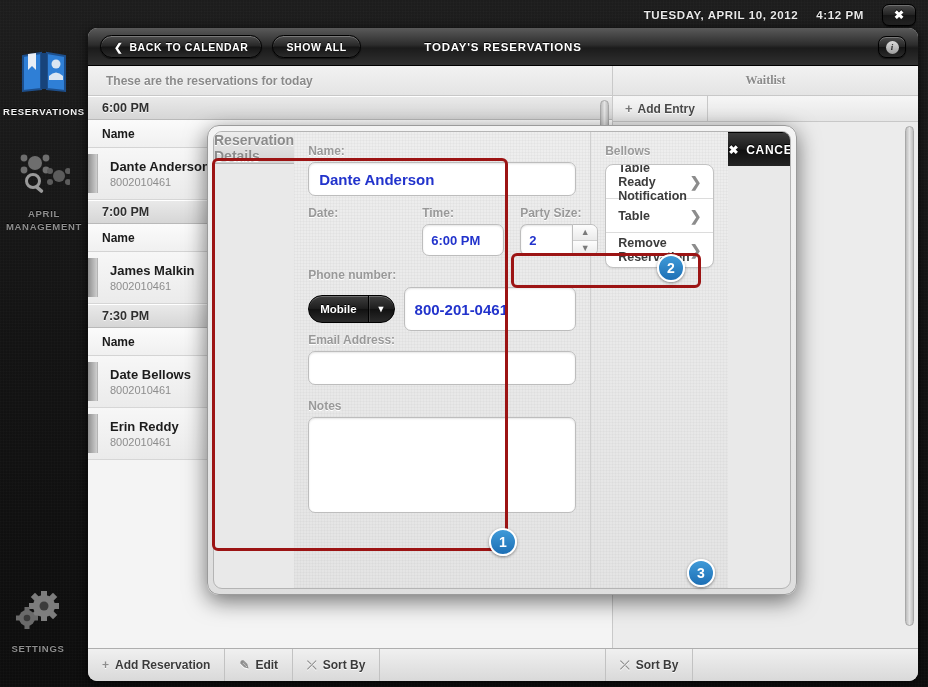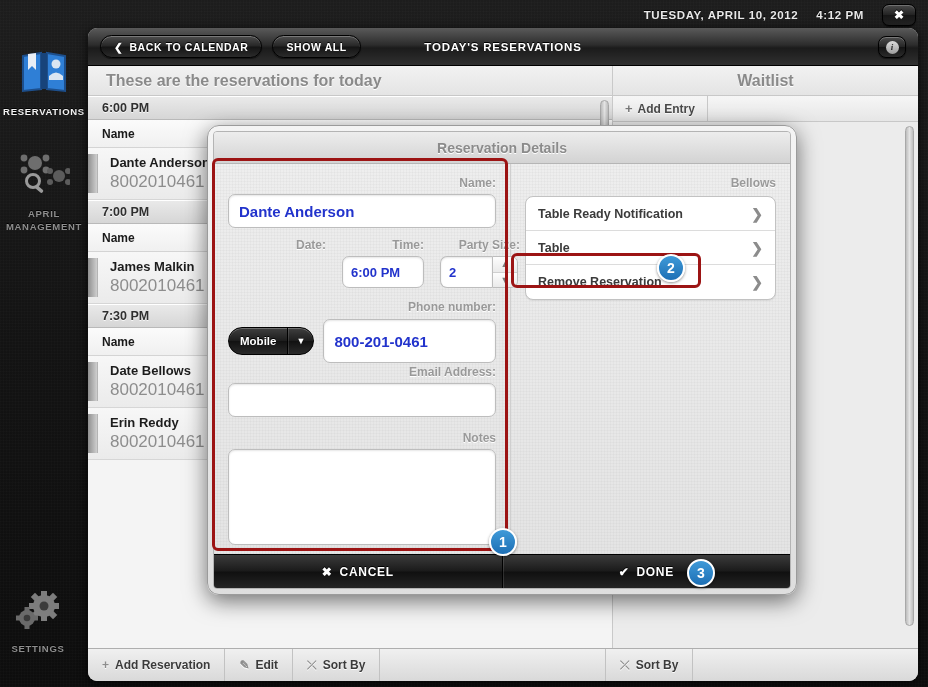--- a/index.html
+++ b/index.html
@@ -103,24 +103,24 @@
 
   
   #win-body{ flex:1; display:flex; background:#ececec; position:relative; }
   #col-left{ width:525px; display:flex; flex-direction:column; border-right:1px solid #c9c9c9; }
   #col-right{ flex:1; display:flex; flex-direction:column; }
 
   .col-head{
     height:30px; flex:0 0 30px; display:flex; align-items:center;
     background:linear-gradient(180deg,#f2f2f2,#e4e4e4);
     border-bottom:1px solid #c8c8c8;
-    color:#8a8a8a; font-size:16px; font-weight:bold; text-shadow:0 1px 0 #fff;
+    color:#8a8a8a; font-size:12px; font-weight:bold; text-shadow:0 1px 0 #fff;
   }
   #left-col-head{ padding-left:18px; }
-  #right-col-head{ justify-content:center; }
+  #right-col-head{ justify-content:center;font-family:Liberation Serif, serif; }
 
   .col-scroll{ flex:1; overflow:hidden; position:relative; background:#f4f4f4; }
 
   
   .time-head{
     height:24px; display:flex; align-items:center; padding-left:14px;
     background:linear-gradient(180deg,#e9e9e9,#d6d6d6);
     border-top:1px solid #fff; border-bottom:1px solid #b9b9b9;
     font-size:12.5px; font-weight:bold; color:#2f2f2f; text-shadow:0 1px 0 rgba(255,255,255,.8);
   }
@@ -134,21 +134,21 @@
     display:flex; align-items:center; min-height:52px; padding:6px 0 6px 0;
     background:linear-gradient(180deg,#f7f7f7,#ebebeb);
     border-bottom:1px solid #d6d6d6; cursor:pointer;
   }
   .res-grip{
     width:10px; align-self:stretch; margin-right:12px;
     background:linear-gradient(90deg,#8f8f8f,#cfcfcf);
     border-right:1px solid #b4b4b4;
   }
   .res-name{ font-size:13px; font-weight:bold; color:#1c1c1c; line-height:15px; max-width:110px;}
-  .res-phone{ font-size:17px; color:#8d8d8d; margin-top:2px; }
+  .res-phone{ font-size:11px; color:#8d8d8d; margin-top:2px; }
 
   
   #waitlist-toolbar{
     height:26px; display:flex; align-items:center;
     background:linear-gradient(180deg,#f6f6f6,#e6e6e6);
     border-bottom:1px solid #c8c8c8;
   }
   #waitlist-toolbar .wl-btn{
     display:flex; align-items:center; gap:5px; padding:0 12px; height:100%;
     font-size:12px; font-weight:bold; color:#4a4a4a; text-shadow:0 1px 0 #fff;
@@ -181,22 +181,22 @@
 
   
   #modal{
     position:absolute; left:207px; top:125px; width:590px; height:470px;
     background:linear-gradient(180deg,#f4f4f4,#dedede);
     border:1px solid #9b9b9b; border-radius:12px;
     box-shadow:0 6px 22px rgba(0,0,0,.55);
     padding:5px; display:flex; flex-direction:column; z-index:40;
   }
   #modal-inner{
-    flex:1; border-radius:4px; overflow:hidden; display:flex; flex-direction:column;
-    border:1px solid #b4b4b4; background:#e9e9e9;text-align:right;
+    flex:1; border-radius:9px; overflow:hidden; display:flex; flex-direction:row;
+    border:1px solid #b4b4b4; background:#e9e9e9;
   }
   #modal-title{
     height:32px; flex:0 0 32px; display:flex; align-items:center; justify-content:center;
     background:linear-gradient(180deg,#ededed 0%,#e0e0e0 50%,#d3d3d3 100%);
     border-bottom:1px solid #b5b5b5;
     font-size:14px; font-weight:bold; color:#8b8b8b; text-shadow:0 1px 0 #fff;
   }
   #modal-cols{ flex:1; display:flex; min-height:0;
     background:
       repeating-linear-gradient(0deg, rgba(0,0,0,.022) 0 1px, rgba(255,255,255,0) 1px 3px),

